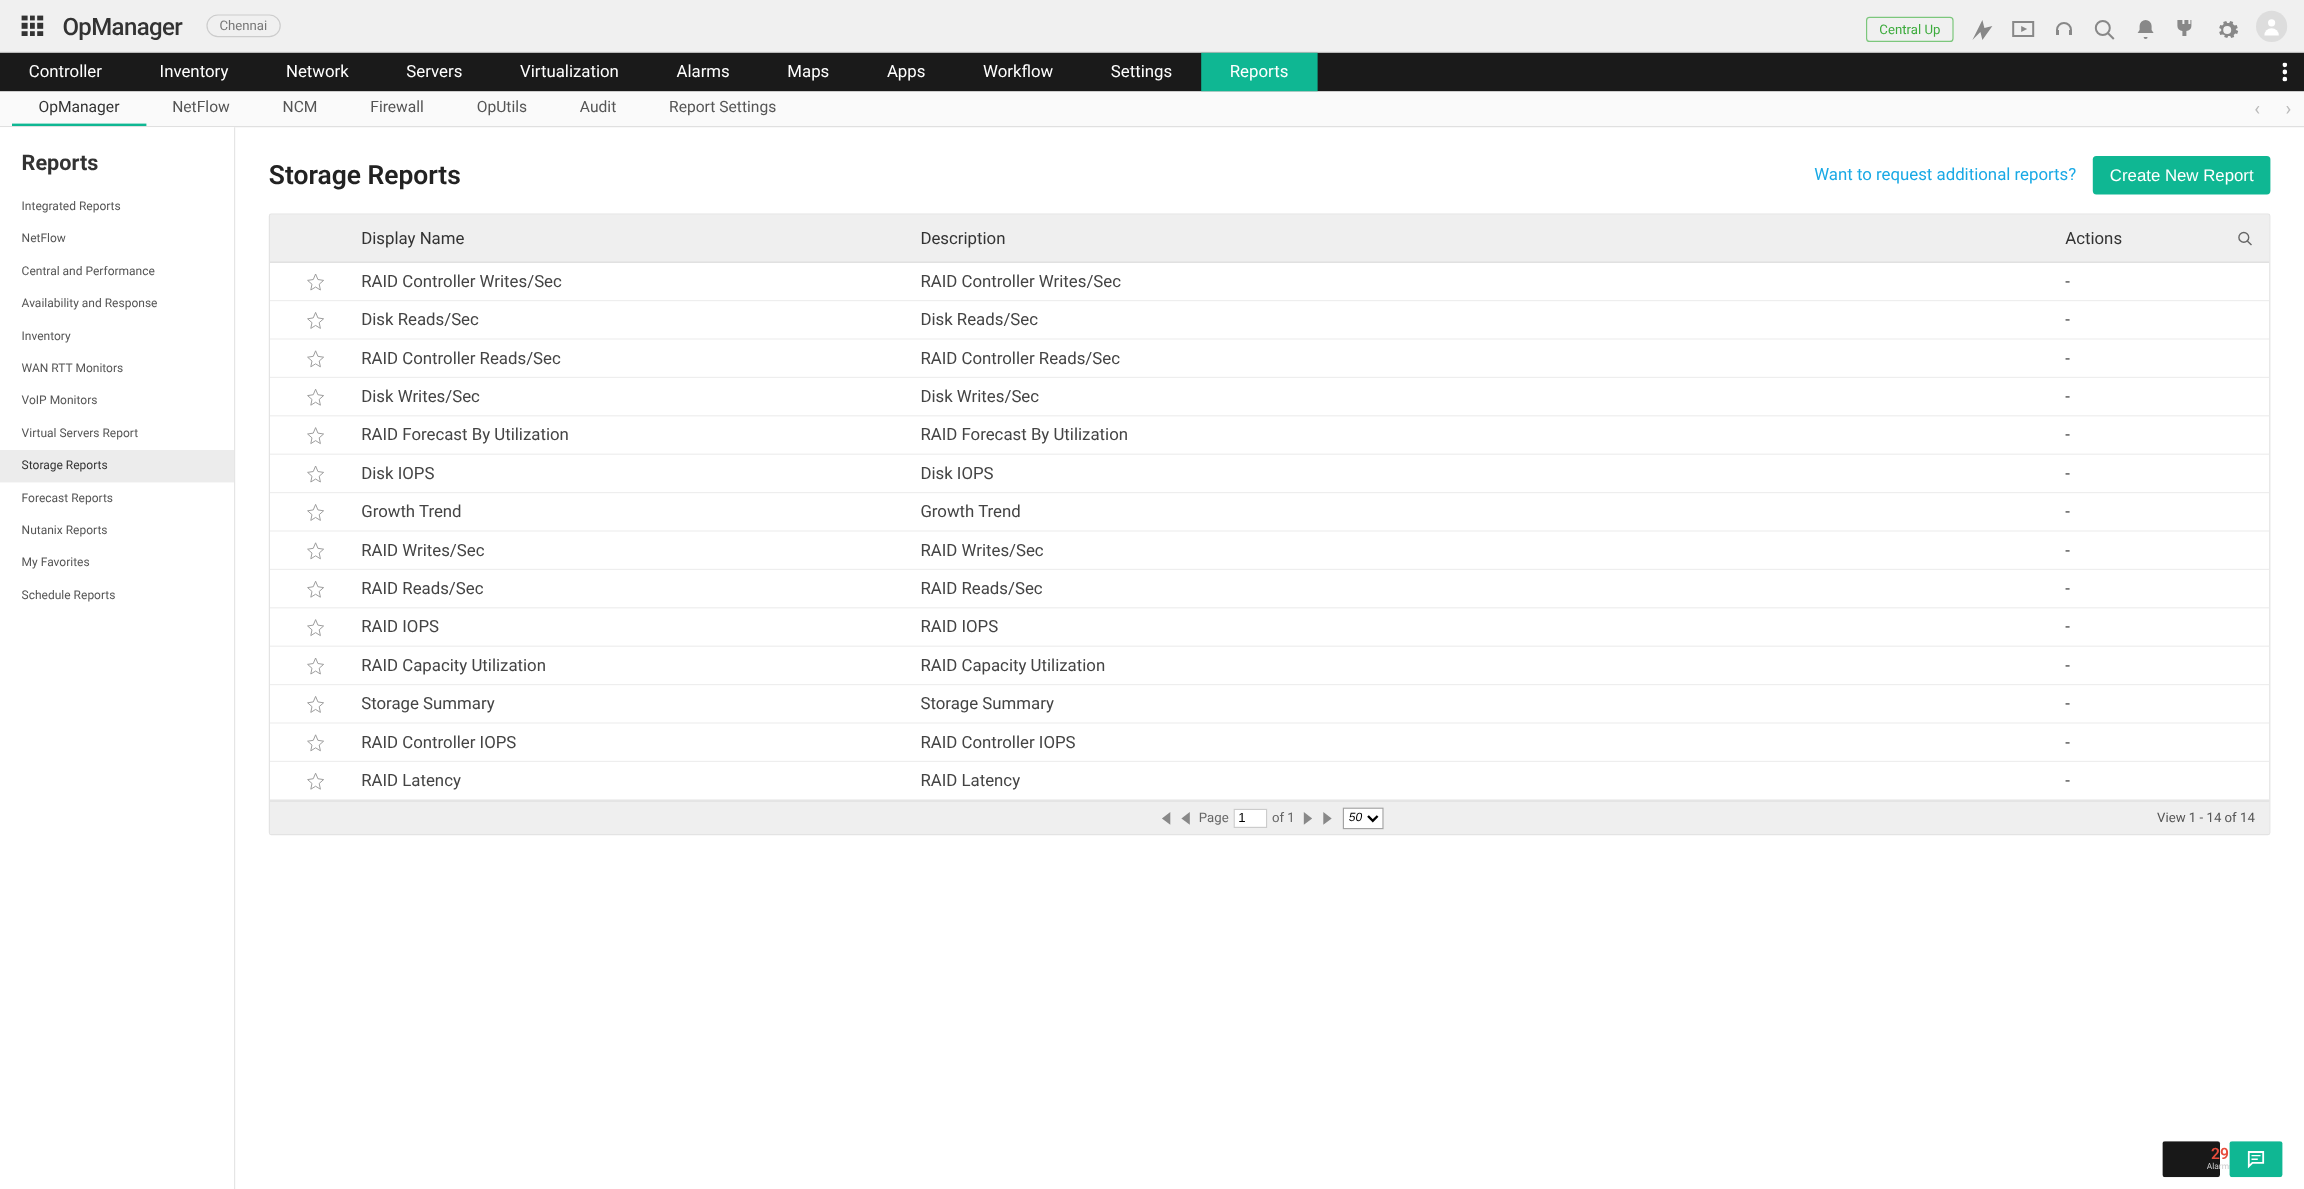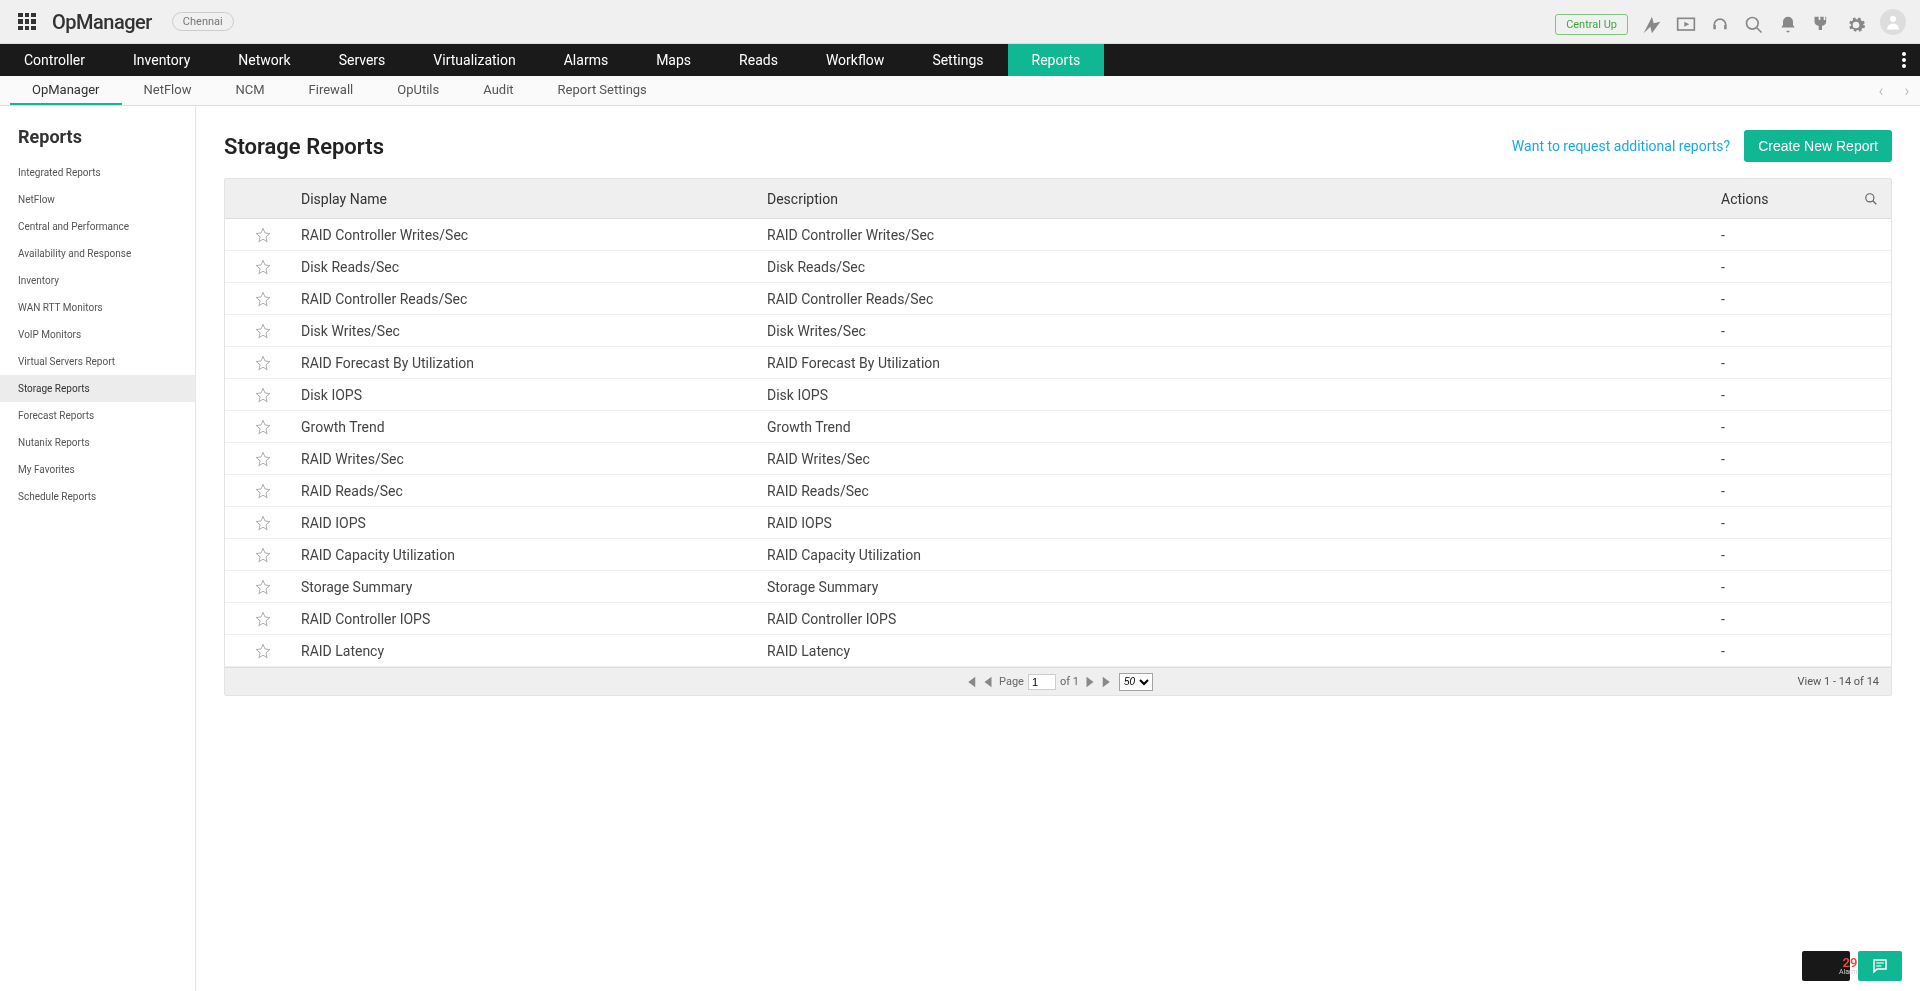--- a/index.html
+++ b/index.html
@@ -129,21 +129,21 @@
 </div>
 
 <div class="main-nav" id="main-nav">
   <div class="nav-item">Controller</div>
     <div class="nav-item">Inventory</div>
     <div class="nav-item">Network</div>
     <div class="nav-item">Servers</div>
     <div class="nav-item">Virtualization</div>
     <div class="nav-item">Alarms</div>
     <div class="nav-item">Maps</div>
-    <div class="nav-item">Reads</div>
+    <div class="nav-item">Apps</div>
     <div class="nav-item">Workflow</div>
     <div class="nav-item">Settings</div>
     <div class="nav-item active">Reports</div>
     <div class="nav-more">
     <svg viewBox="0 0 4 16">
         <circle cx="2" cy="2" r="2"></circle>
         <circle cx="2" cy="8" r="2"></circle>
         <circle cx="2" cy="14" r="2"></circle>
       </svg>
   </div>

